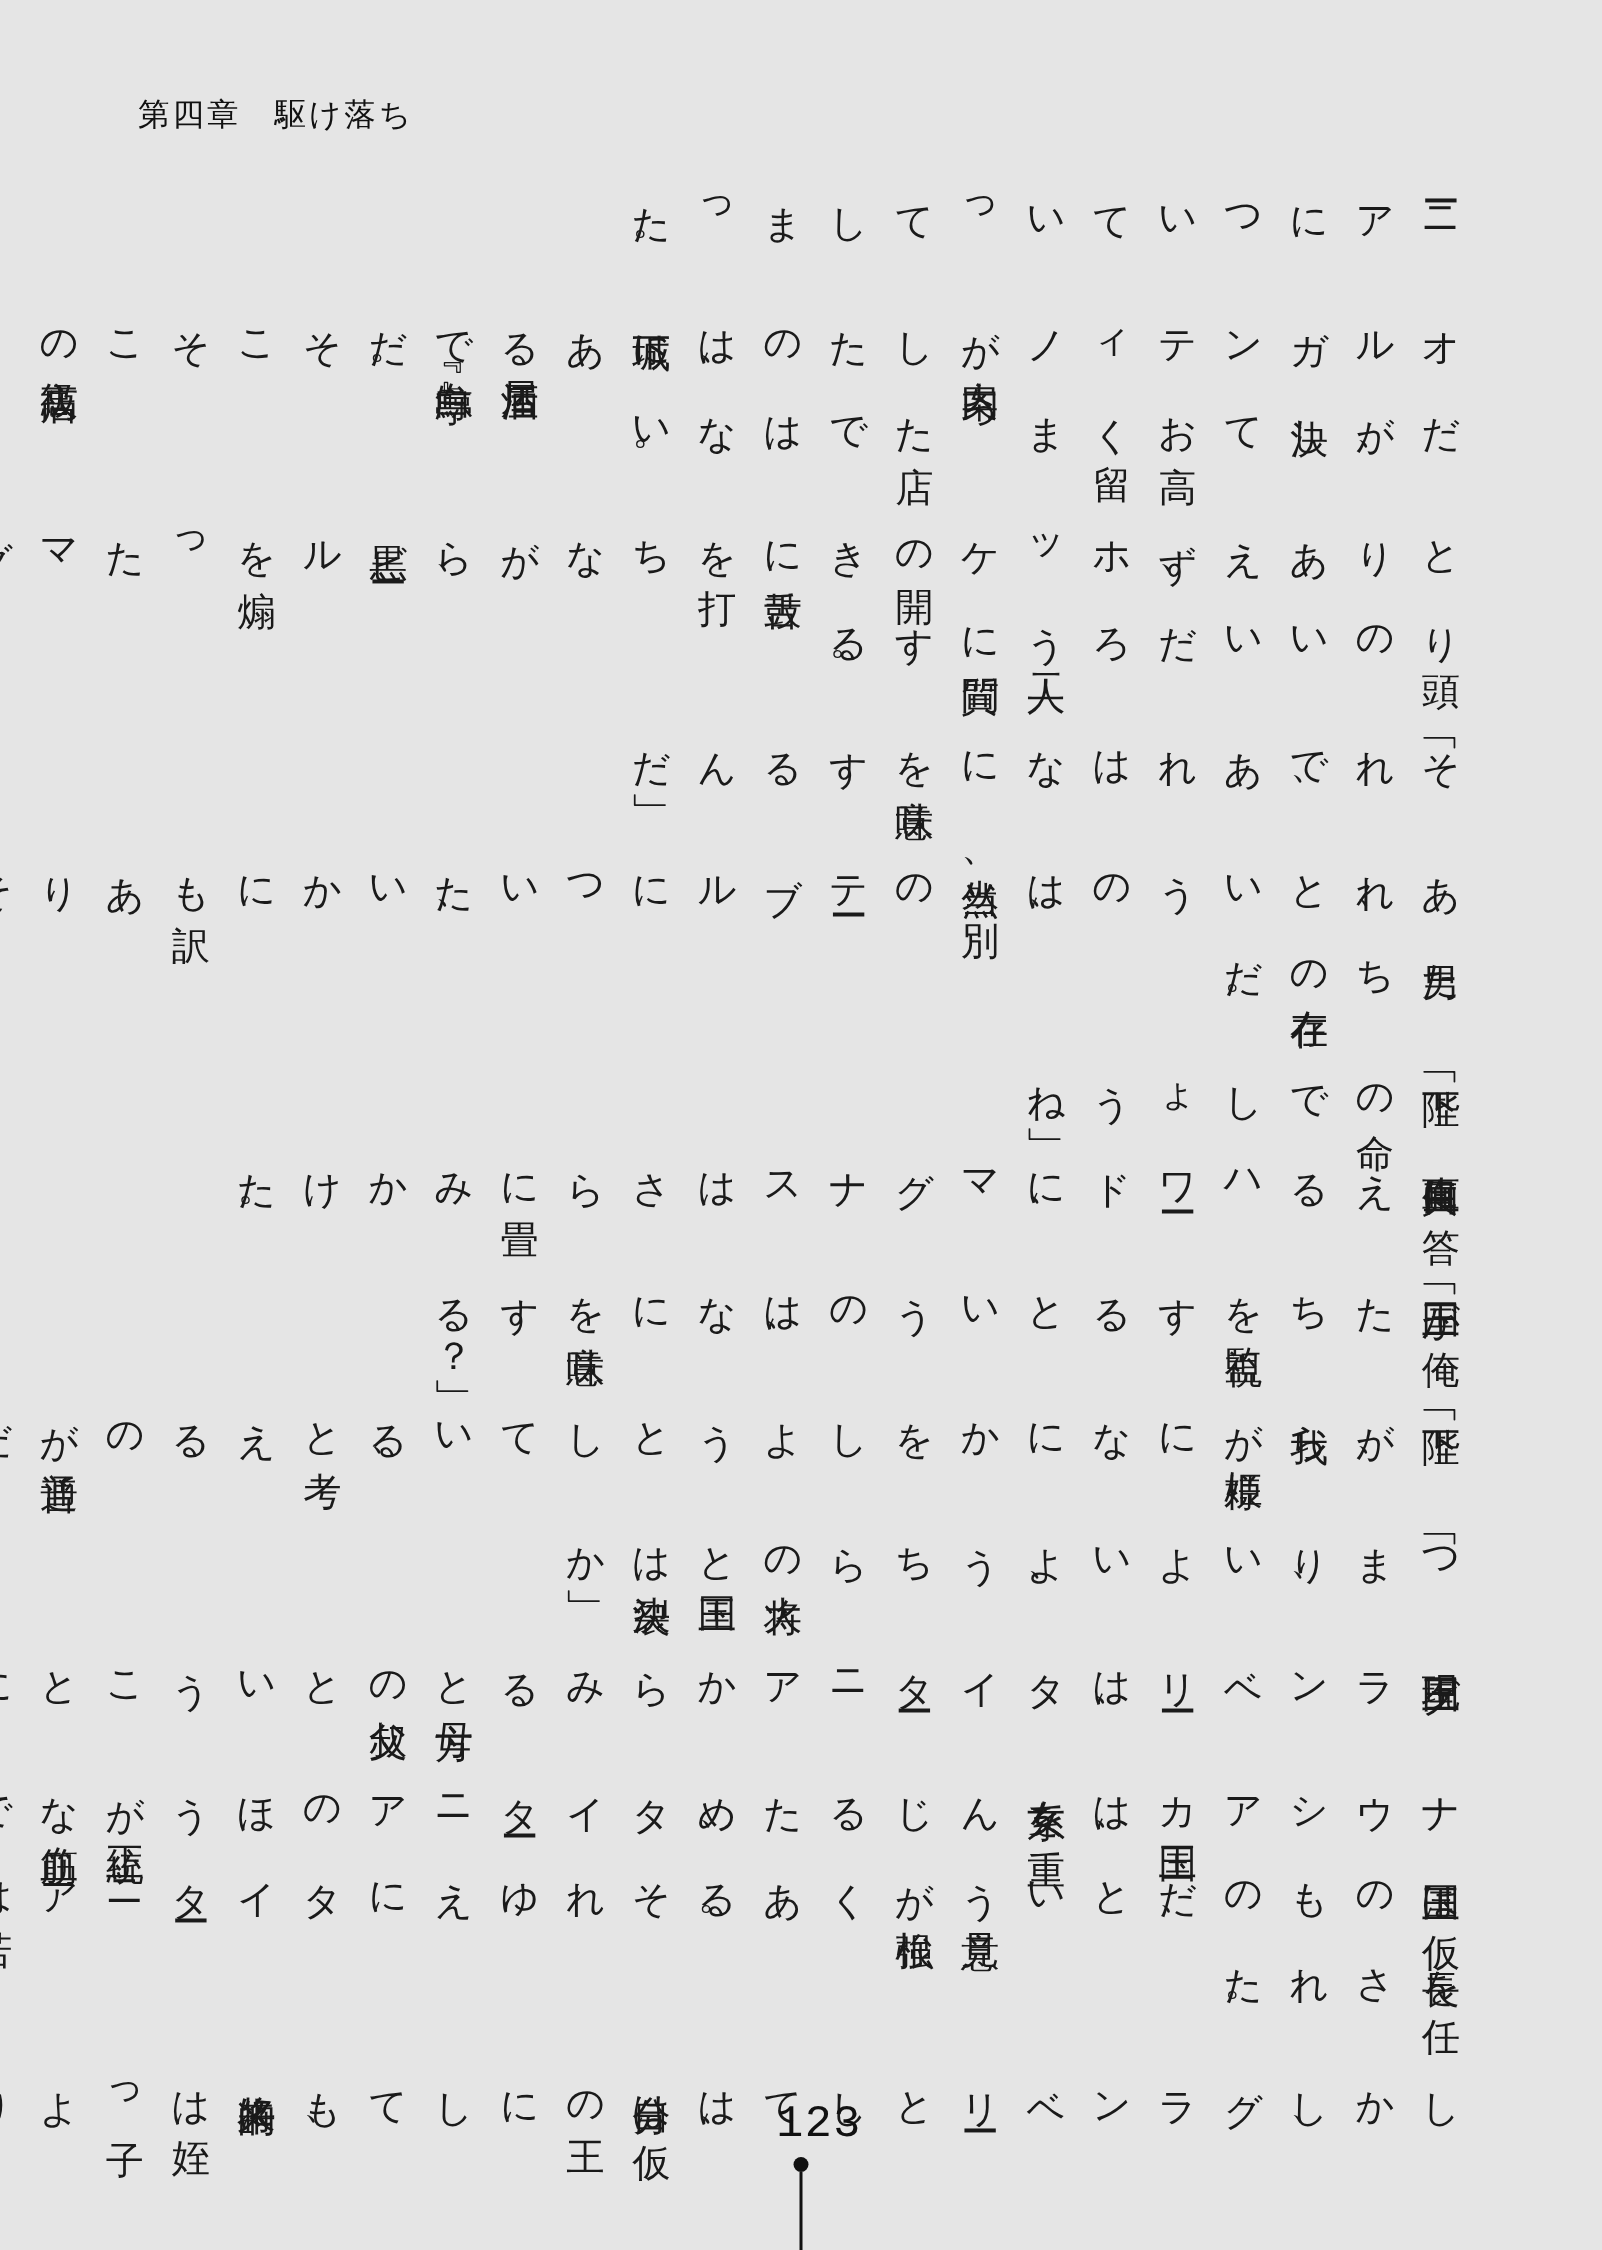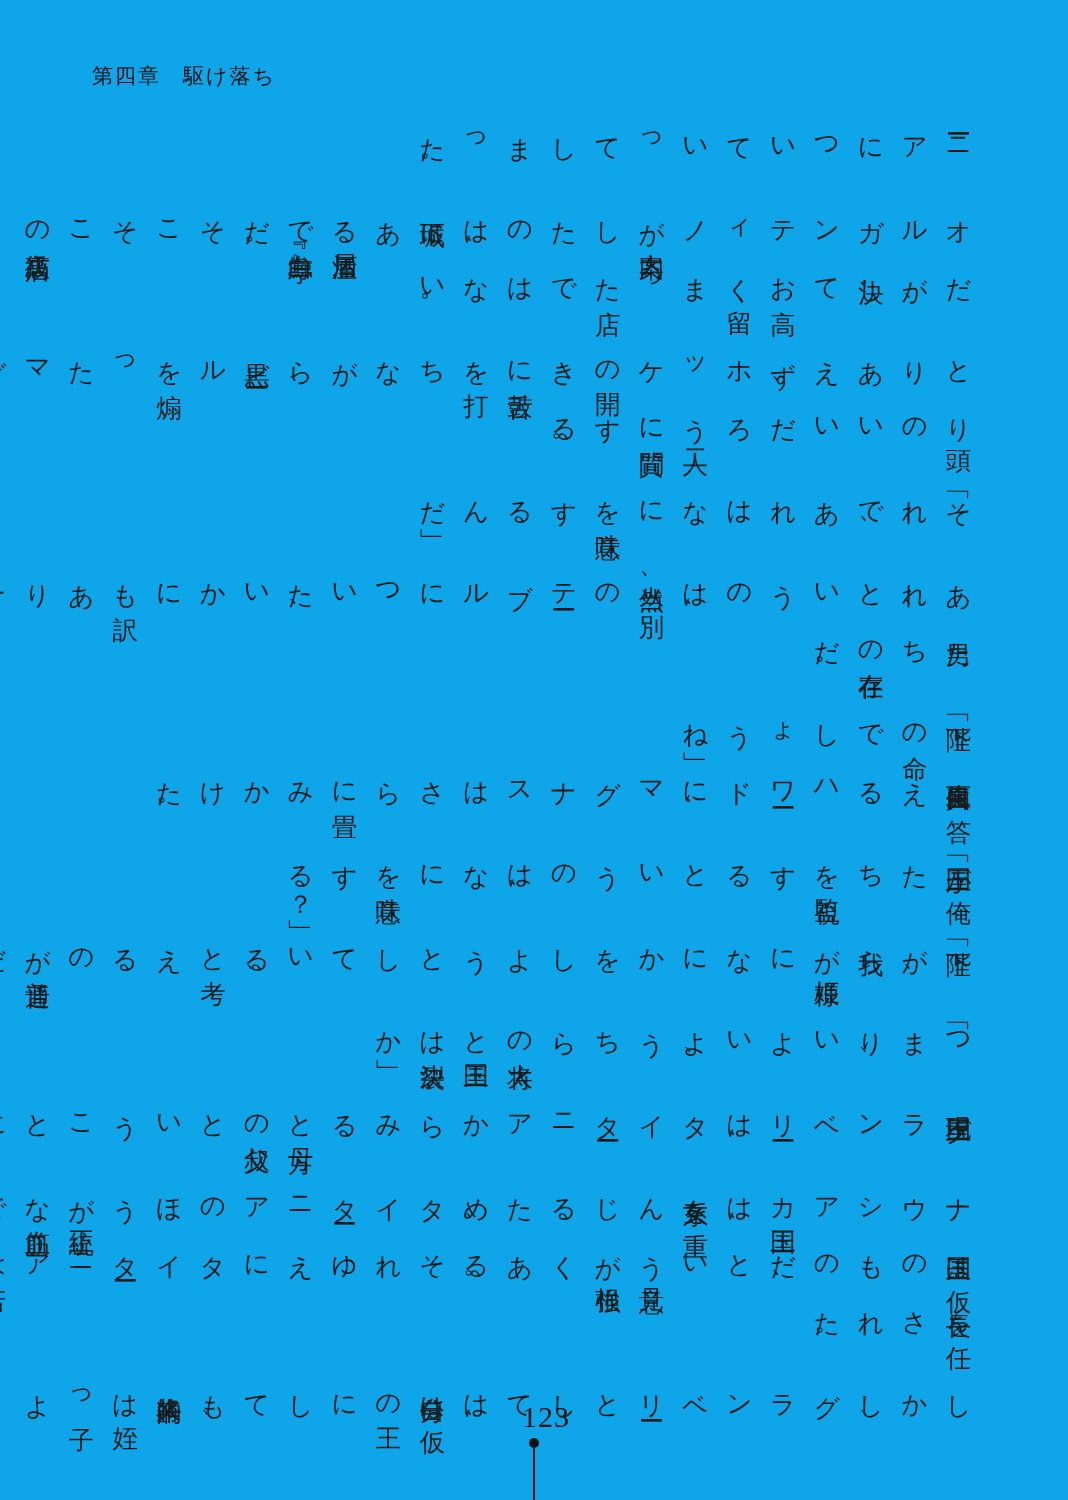--- a/index.html
+++ b/index.html
@@ -4,23 +4,23 @@
 <style>
   html, body {
     margin: 0;
     padding: 0;
     background: #ffffff;
   }
   .page {
     position: relative;
     width: 1068px;
     height: 1500px;
-    background: #0ea5e9;
+    background: #e5e5e5;
     overflow: hidden;
-    font-family: Liberation Serif, serif;
+    font-family: Liberation Mono, monospace;
     color: #1a1a1a;
   }
 
   
   .running-head {
     position: absolute;
     top: 62px;
     left: 92px;
     font-size: 21px;
     letter-spacing: 2px;

